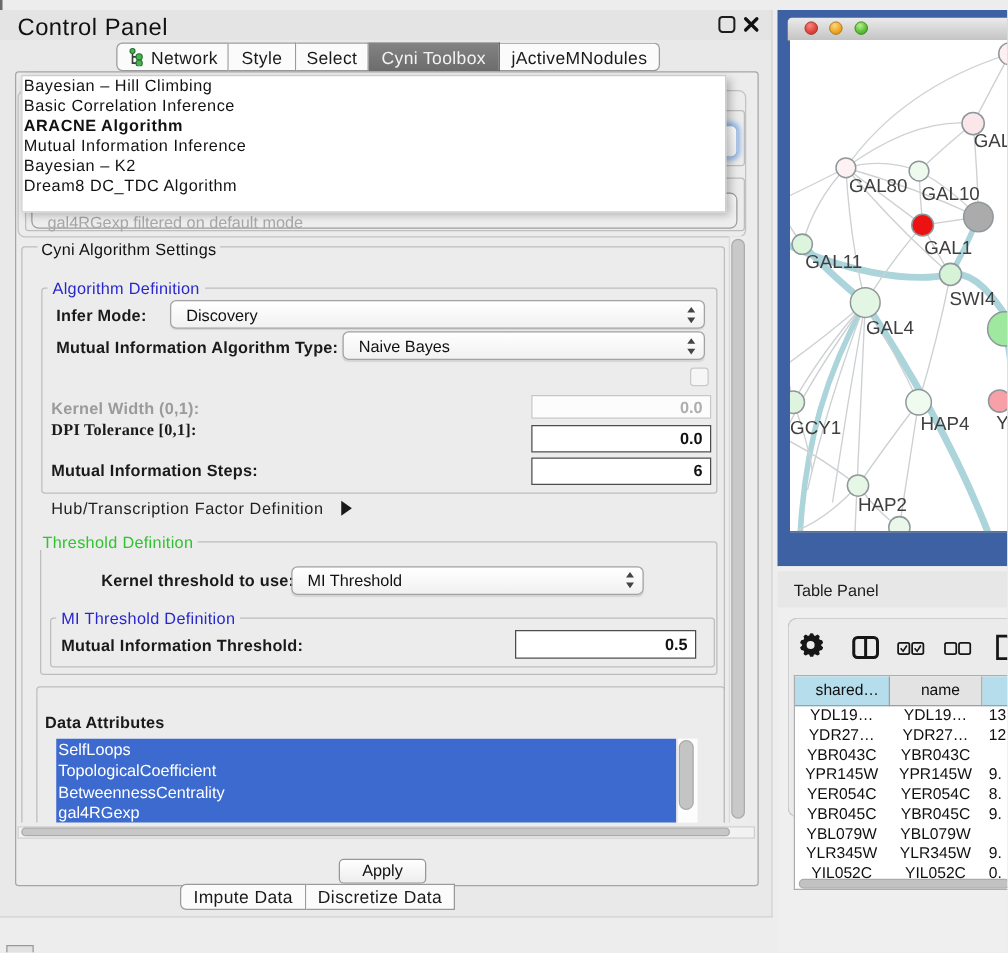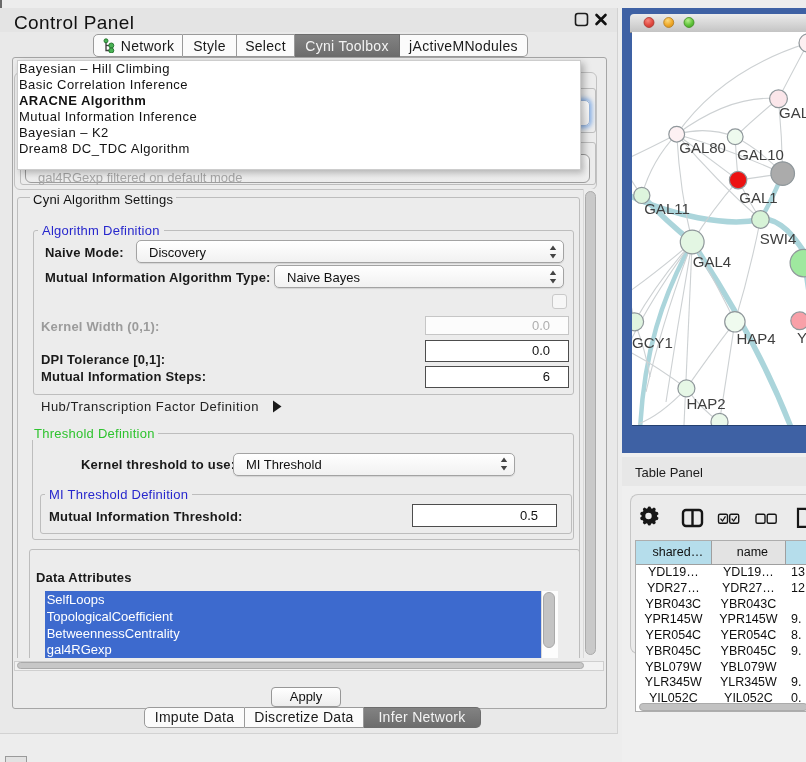--- a/index.html
+++ b/index.html
@@ -5,21 +5,21 @@
 html,body{margin:0;padding:0;}
 body{width:806px;height:762px;overflow:hidden;background:#ededed;font-family:"Liberation Sans",sans-serif;}
 #page{position:relative;width:806px;height:762px;background:#ededed;overflow:hidden;}
 .abs{position:absolute;}
 .lbl{font-size:13px;font-weight:bold;color:#1a1a1a;white-space:nowrap;letter-spacing:0.2px;}
 .dis{color:#9b9b9b;}
 .grp{position:absolute;border:1px solid #bdbdbd;border-radius:3px;}
 .gtit{position:absolute;background:#ececec;padding:0 4px;font-size:13px;white-space:nowrap;line-height:13px;letter-spacing:0.25px;}
 .combo{position:absolute;border:1px solid #a3a3a3;border-radius:5px;background:linear-gradient(#ffffff,#f1f1f1);box-shadow:0 1px 1px rgba(0,0,0,0.10);font-size:13px;color:#111;}
 .combo .ct{position:absolute;left:12px;top:50%;transform:translateY(-50%);white-space:nowrap;}
-.tin{position:absolute;background:#fff;border:1px solid #4d4d4d;font-size:13px;color:#111;text-align:right;box-sizing:border-box;padding:0 18px 0 0;}
+.tin{position:absolute;background:#fff;border:1px solid #4d4d4d;font-size:13px;color:#111;text-align:right;box-sizing:border-box;padding:0 6px 0 0;font-weight:bold;}
 .tindis{border:1px solid #c6c6c6;color:#aeaeae;background:#fcfcfc;}
 .tabrow{position:absolute;display:flex;font-size:14px;color:#1a1a1a;letter-spacing:0.3px;}
 .tab{background:#fbfbfb;border:1px solid #9a9a9a;border-left:none;display:flex;align-items:center;justify-content:center;white-space:nowrap;}
 .tab.first{border-left:1px solid #9a9a9a;border-radius:5px 0 0 5px;}
 .tab.last{border-radius:0 5px 5px 0;}
 .tab.sel{background:linear-gradient(#828282,#6d6d6d);color:#f3f3f3;border-color:#6d6d6d;}
 </style>
 </head>
 <body>
 <div id="page">
@@ -65,41 +65,41 @@
   </div>
 
   <div class="abs" style="left:16px;top:180px;width:566px;height:470px;overflow:hidden;">
 
     <div class="grp" style="left:1px;top:9px;width:561px;height:470px;"></div>
     <div class="gtit" style="left:14px;top:5px;color:#111;padding:0 3px;">Cyni Algorithm Settings</div>
 
     <div class="grp" style="left:17px;top:42px;width:539px;height:163px;"></div>
     <div class="gtit" style="left:22px;top:36px;color:#2727cd;">Algorithm Definition</div>
 
-    <div class="lbl abs" style="left:29px;top:57px;">Naive Mode:</div>
+    <div class="lbl abs" style="left:29px;top:57px;">Infer Mode:</div>
     <div class="combo" style="left:120px;top:52px;width:426px;height:21px;">
           <span class="ct">Discovery</span>
       <svg class="abs" style="right:6px;top:3.5px;" width="8" height="14" viewBox="0 0 8 14">
             <path d="M4,0.5 L7.2,5 L0.8,5 Z M4,13.5 L0.8,9 L7.2,9 Z" fill="#444444"></path>
           </svg>
     </div>
     <div class="lbl abs" style="left:29px;top:82px;">Mutual Information Algorithm Type:</div>
     <div class="combo" style="left:258px;top:77px;width:288px;height:21px;">
           <span class="ct">Naive Bayes</span>
       <svg class="abs" style="right:6px;top:3.5px;" width="8" height="14" viewBox="0 0 8 14">
             <path d="M4,0.5 L7.2,5 L0.8,5 Z M4,13.5 L0.8,9 L7.2,9 Z" fill="#444444"></path>
           </svg>
     </div>
 
     <div class="abs" style="left:536px;top:106px;width:13px;height:13px;background:#f6f6f6;border:1px solid #c9c9c9;border-radius:3px;"></div>
 
     <div class="lbl dis abs" style="left:25px;top:131px;">Kernel Width (0,1):</div>
     <div class="tin tindis" style="left:409px;top:127.5px;width:144px;height:19px;line-height:17px;">0.0</div>
 
-    <div class="lbl abs" style="left:25px;top:164px;">DPI Tolerance [0,1]:</div>
+    <div class="lbl abs" style="left:25px;top:148px;font-family:Liberation Serif, serif;">DPI Tolerance [0,1]:</div>
     <div class="tin" style="left:409px;top:152px;width:144px;height:22px;line-height:20px;">0.0</div>
 
     <div class="lbl abs" style="left:25px;top:181px;">Mutual Information Steps:</div>
     <div class="tin" style="left:409px;top:177.5px;width:144px;height:22px;line-height:20px;">6</div>
 
     <div class="abs" style="left:25px;top:211px;font-size:13px;color:#222;letter-spacing:0.5px;">Hub/Transcription Factor Definition
       <svg width="10" height="13" viewBox="0 0 10 13" style="margin-left:9px;vertical-align:-2px;">
             <path d="M1,0.5 L9.5,6.5 L1,12.5 Z" fill="#1a1a1a"></path>
           </svg>
     </div>
@@ -133,21 +133,20 @@
   <div class="abs" style="left:584.5px;top:183px;width:11px;height:464px;background:#c9c9c9;border:1px solid #ababab;border-radius:6px;box-sizing:border-box;"></div>
 
   <div class="abs" style="left:14px;top:652.5px;width:590px;height:10px;background:#f2f2f2;border:1px solid #cfcfcf;box-sizing:border-box;"></div>
   <div class="abs" style="left:17px;top:654px;width:567px;height:7px;background:#c7c7c7;border:1px solid #aaaaaa;border-radius:4px;box-sizing:border-box;"></div>
 
   <div class="abs" style="left:271px;top:679px;width:70px;height:20px;background:linear-gradient(#ffffff,#ededed);border:1px solid #979797;border-radius:4px;box-sizing:border-box;text-align:center;font-size:13px;line-height:18px;color:#111;">Apply</div>
 
   <div class="tabrow" style="left:144px;top:698.5px;height:21px;">
     <div class="tab first" style="width:99px;">Impute Data</div>
     <div class="tab" style="width:118px;">Discretize Data</div>
-    <div class="tab sel last" style="width:116px;">Infer Network</div>
   </div>
 </div>
 
 <div class="abs" style="left:17px;top:60px;width:564px;height:110px;background:#fff;border:1px solid #cdcdcd;box-sizing:border-box;box-shadow:3px 3px 7px rgba(0,0,0,0.28);font-size:13px;color:#121212;letter-spacing:0.45px;">
   <div style="padding-left:1px;line-height:16px;">
     Bayesian – Hill Climbing<br>
     Basic Correlation Inference<br>
     <b>ARACNE Algorithm</b><br>
     Mutual Information Inference<br>
     Bayesian – K2<br>

